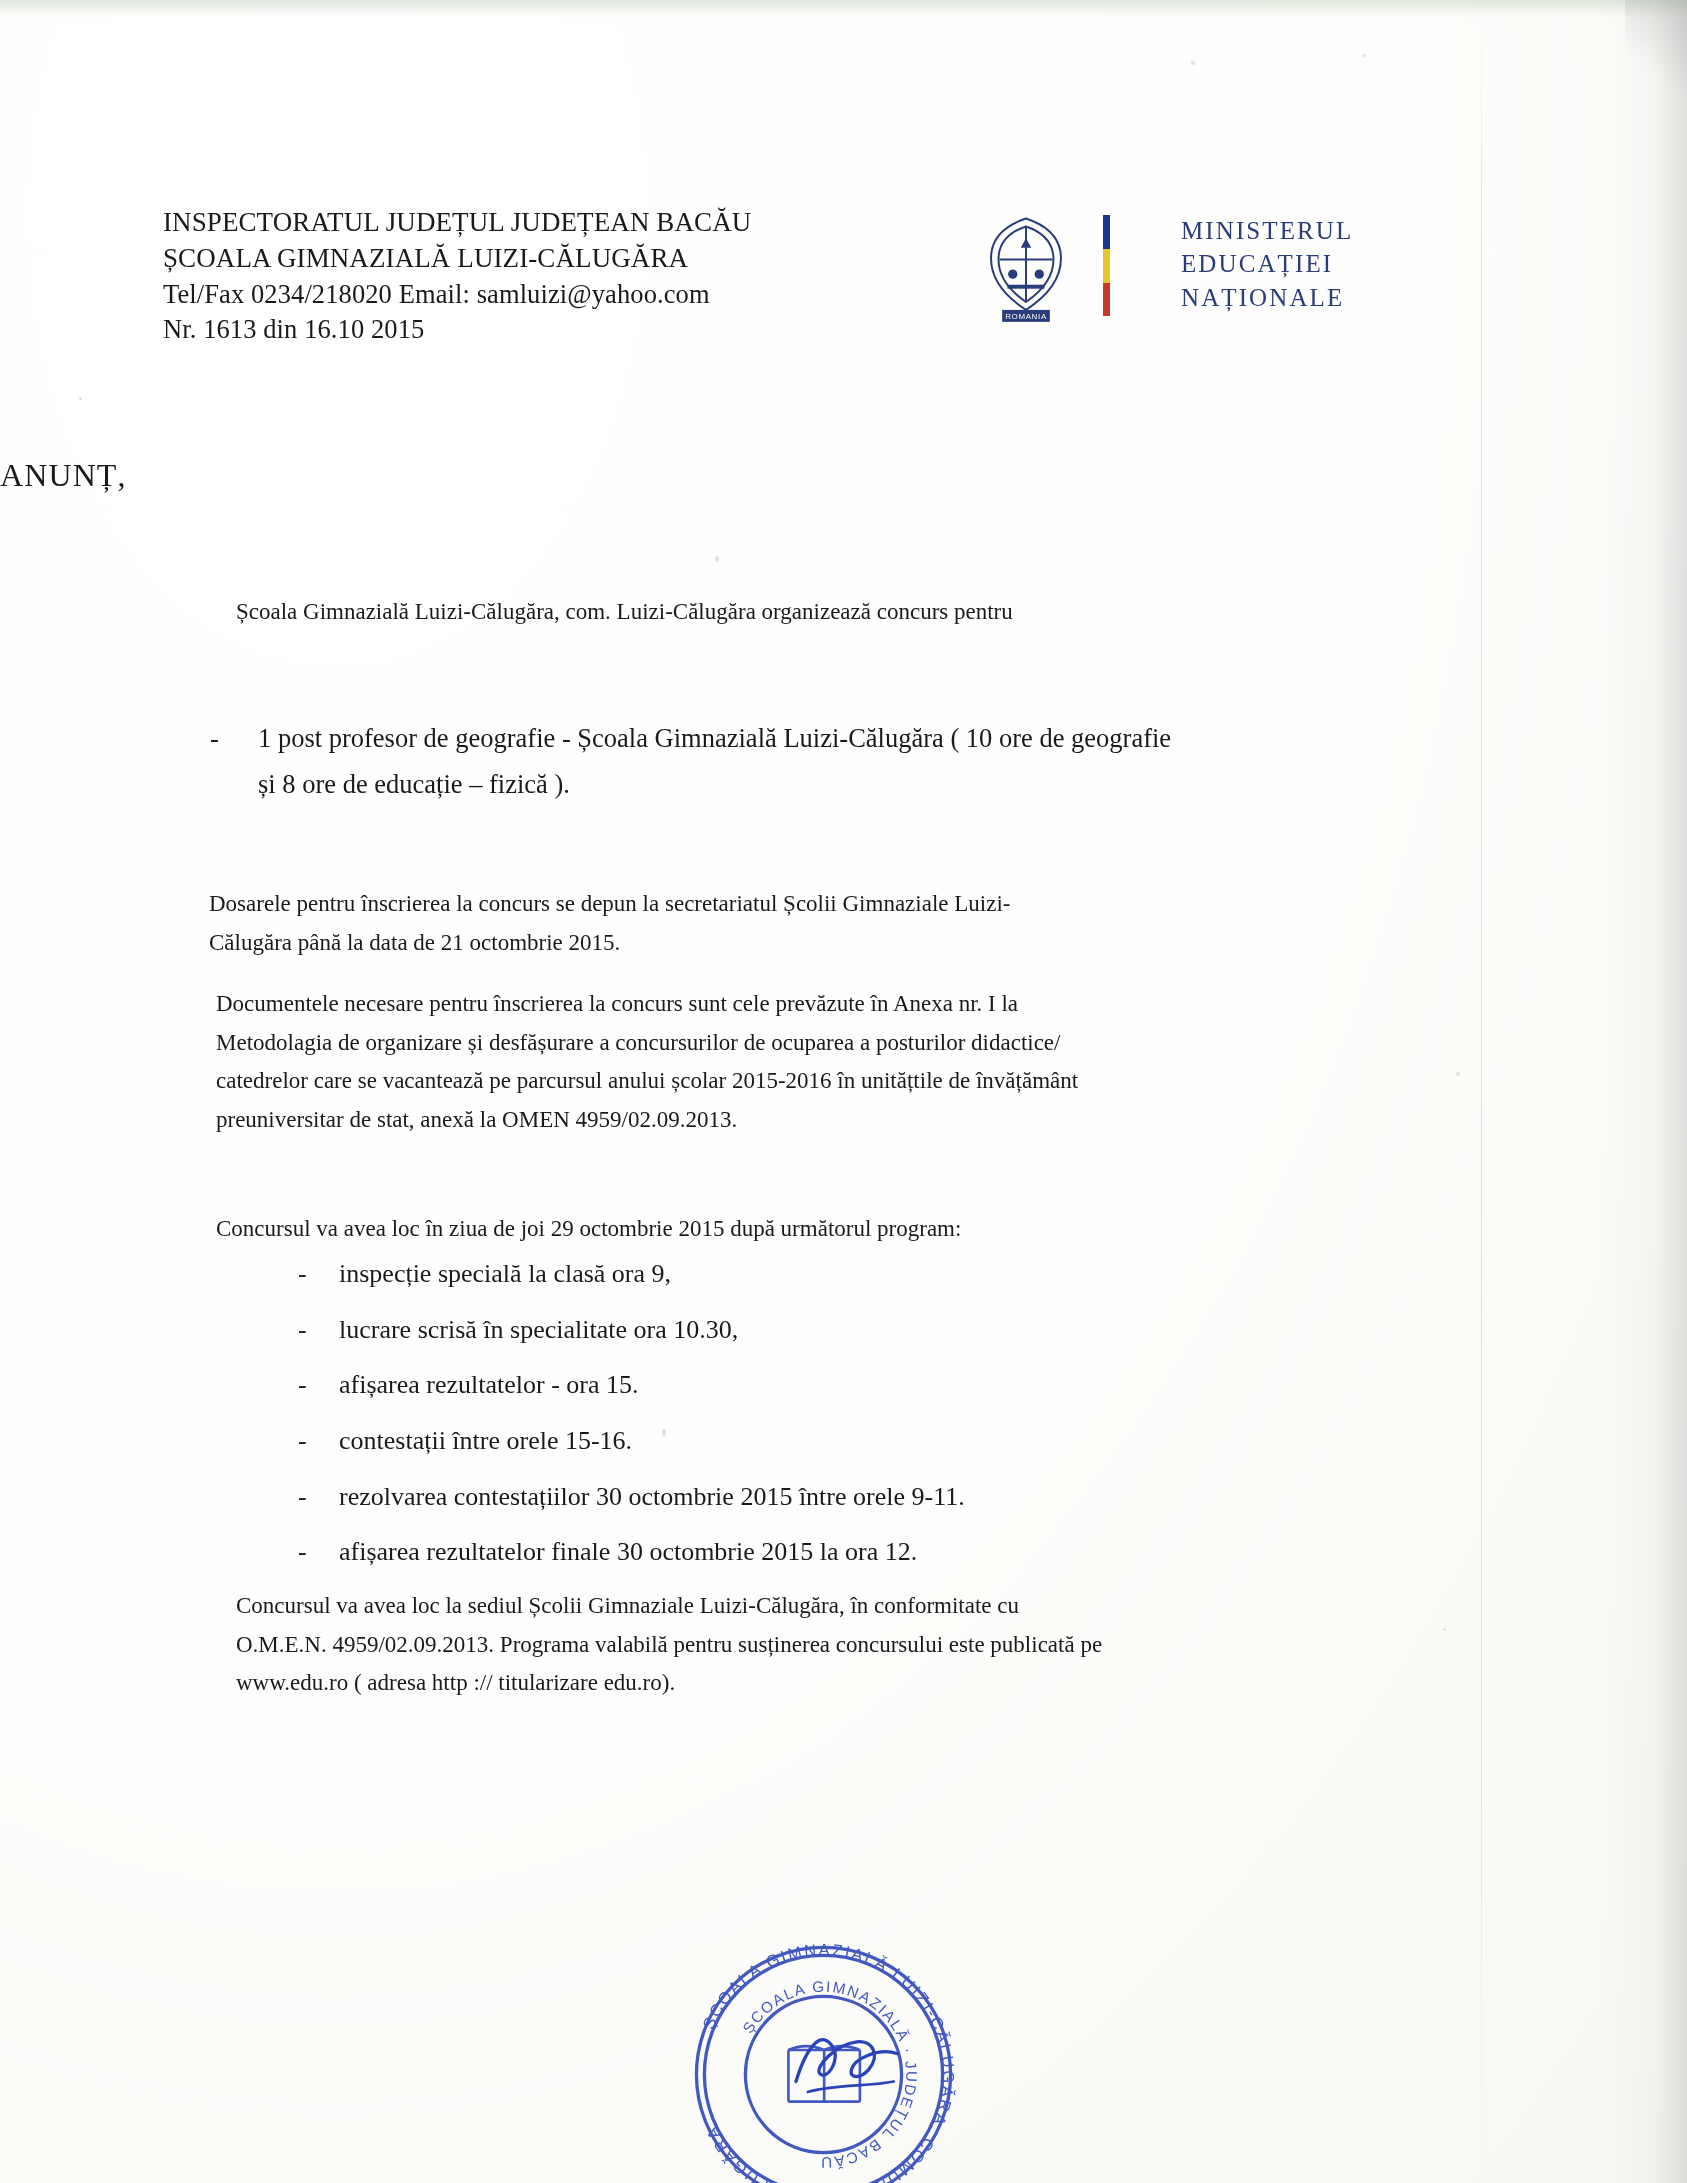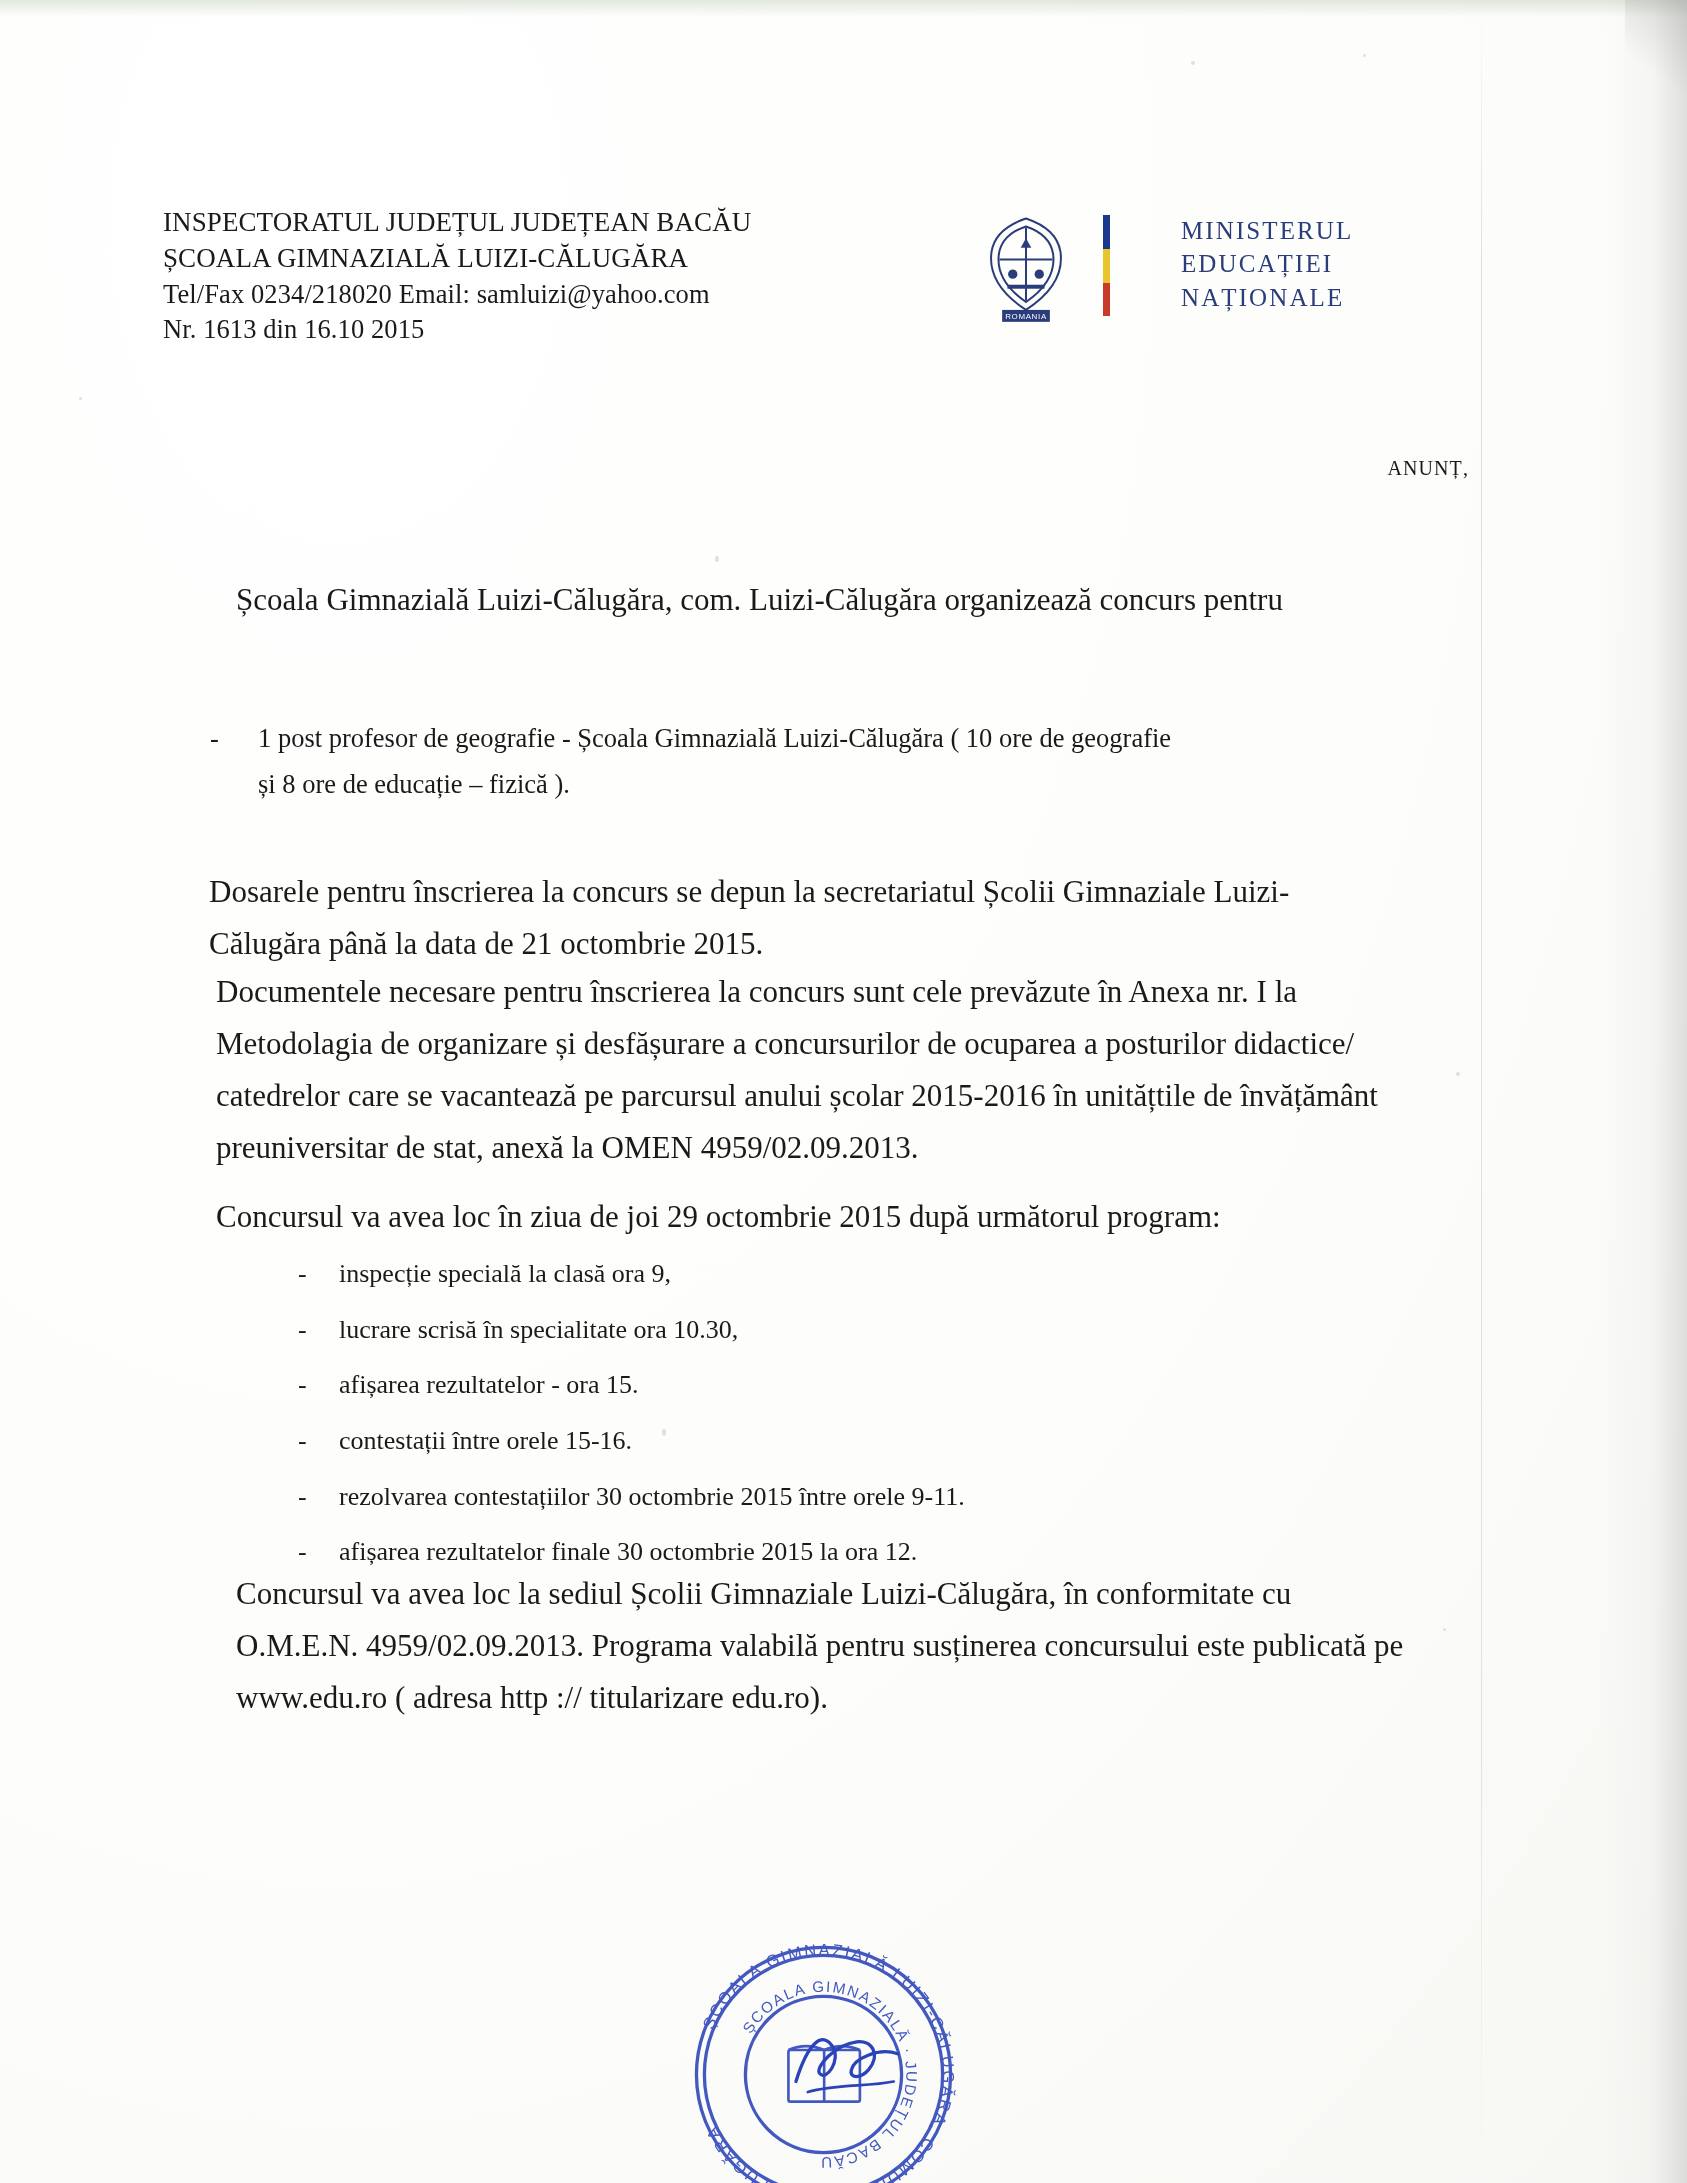--- a/index.html
+++ b/index.html
@@ -106,31 +106,32 @@
     line-height: 1.33;
     letter-spacing: 2.1px;
     margin-left: 44px;
   }
 
   
   .title {
     position: absolute;
     left: 0; top: 457px;
     width: 1469px;
-    text-align: right;
-    font-size: 20px;
+    text-align: left;
+    font-size: 32px;
     letter-spacing: 1.1px;
   }
 
   .para {
     position: absolute;
-    font-size: 31px;
+    font-size: 23px;
     line-height: 1.68;
     text-align: justify;
     text-justify: inter-word;
+    margin-top: 19px;
   }
 
   .p1 { left: 163px; top: 574px; width: 1238px; text-indent: 73px; }
   .p1 .lastline { text-align: left; }
 
   .bullet-block {
     position: absolute;
     left: 210px;
     top: 716px;
     width: 1204px;

